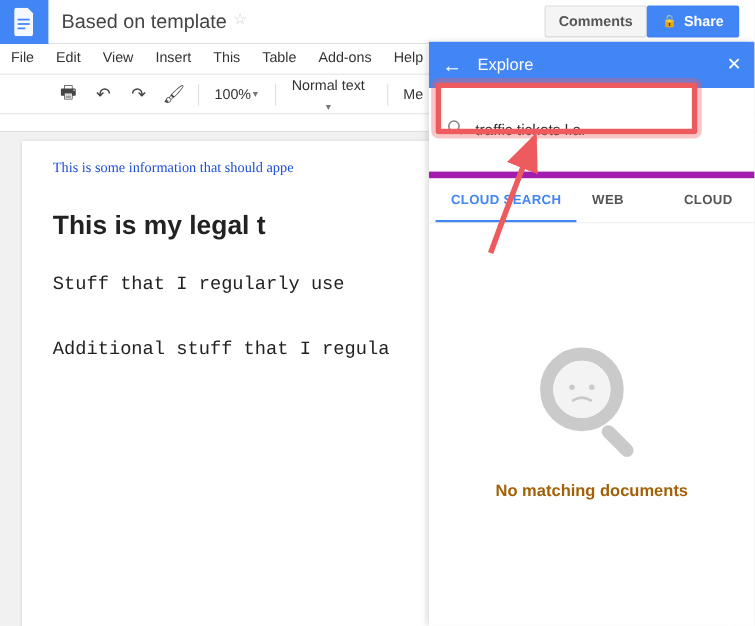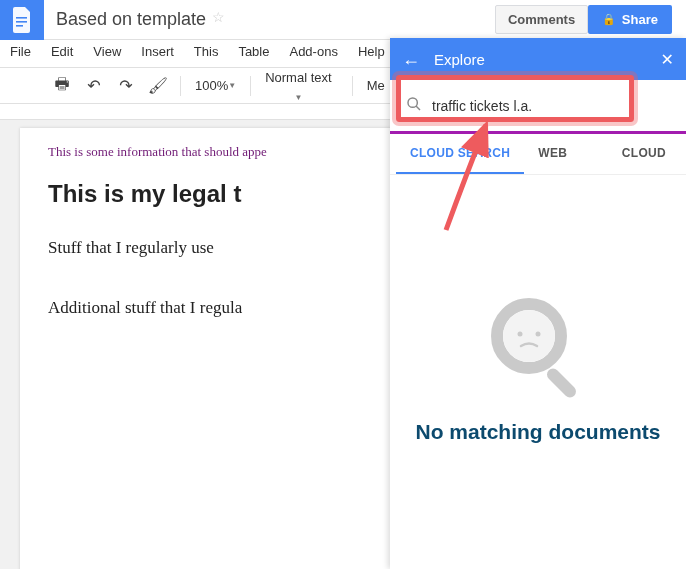--- a/index.html
+++ b/index.html
@@ -19,40 +19,40 @@
 .ltxt { color: #bbb; font-size: 12px; padding: 4px 6px; }
 .toolbar { display: flex; background: #fff; height: 36px; align-items: center; padding-left: 48px; gap: 4px; border-bottom: 1px solid #e0e0e0; }
 .ticon { width: 28px; height: 28px; display: flex; align-items: center; justify-content: center; color: #444; cursor: pointer; font-size: 16px; }
 .tsep { width: 1px; height: 20px; background: #e0e0e0; margin: 0 4px; }
 .zoom { font-size: 13px; color: #333; padding: 0 6px; display: flex; align-items: center; gap: 0; }
 .style-sel { font-size: 13px; color: #333; padding: 0 12px 0 6px; display: flex; align-items: center; gap: 8px; flex-direction: column; }
 .caret { font-size: 8px; color: #777; }
 .ruler { height: 16px; background: #fff; border-bottom: 1px solid #e0e0e0; }
 .docarea { position: absolute; top: 120px; left: 0; right: 0; bottom: 0; overflow: hidden; }
 .page { background: #fff; margin: 8px 20px; padding: 16px 28px; box-shadow: 0 0 3px rgba(0,0,0,.15); min-height: 500px; }
-.header-text { color: #701a75; font-size: 13px; margin-bottom: 20px; font-family: Georgia, serif; }
+.header-text { color: #1d4ed8; font-size: 13px; margin-bottom: 32px; font-family: Georgia, serif; }
 .doc-h1 { font-size: 24px; font-family: Liberation Sans, sans-serif; font-weight: bold; color: #222; margin-bottom: 30px; }
-.doc-p { font-size: 17px; font-family: Liberation Serif, serif; color: #222; margin-bottom: 40px; }
+.doc-p { font-size: 17px; font-family: Liberation Mono, monospace; color: #222; margin-bottom: 40px; }
 
 
 .explore-panel { position: absolute; top: 38px; right: 0; width: 296px; height: 531px; background: #fff; box-shadow: -2px 0 6px rgba(0,0,0,.15); display: flex; flex-direction: column; }
 .explore-header { background: #4285f4; height: 42px; display: flex; align-items: center; padding: 0 12px; color: #fff; }
 .explore-header .back { margin-right: 14px; cursor: pointer; font-size: 18px; }
 .explore-header .etitle { font-size: 15px; flex: 1; }
 .explore-header .close { cursor: pointer; font-size: 16px; }
-.search-wrap { padding: 10px 12px; border-bottom: 3px solid #a21caf; }
+.search-wrap { padding: 22px 12px; border-bottom: 6px solid #a21caf; }
 .search-box { display: flex; align-items: center; gap: 10px; padding: 6px 4px; }
 .search-box .sicon { color: #888; font-size: 15px; }
 .search-box input { border: none; outline: none; font-size: 14px; flex: 1; color: #333; }
 .etabs { display: flex; border-bottom: 1px solid #eee; padding: 0 6px; }
 .etab { flex: 0 0 auto; padding: 12px 14px; font-size: 12px; font-weight: bold; color: #555; cursor: pointer; letter-spacing: .3px; }
 .etab.active { color: #4285f4; border-bottom: 2px solid #4285f4; }
 .eresults { flex: 1; display: flex; flex-direction: column; align-items: center; justify-content: center; padding: 20px; text-align: center; }
 .mag-svg { opacity: .45; margin-bottom: 20px; }
-.nores-title { font-size: 21px; font-weight: bold; color: #0c4a6e; margin-bottom: 10px; }
+.nores-title { font-size: 15px; font-weight: bold; color: #a16207; margin-bottom: 10px; }
 .nores-sub { font-size: 12px; color: #777; line-height: 1.5; }
 
 
 .hl-box { position: absolute; top: 75px; right: 52px; width: 238px; height: 47px; border: 5px solid #ee5b5e; border-radius: 3px; pointer-events: none; box-shadow: 0 0 0 4px rgba(238,91,94,.35); }
 .arrow { position: absolute; top: 115px; right: 180px; pointer-events: none; }
 </style>
 </head>
 <body>
 
 <div class="topbar">

